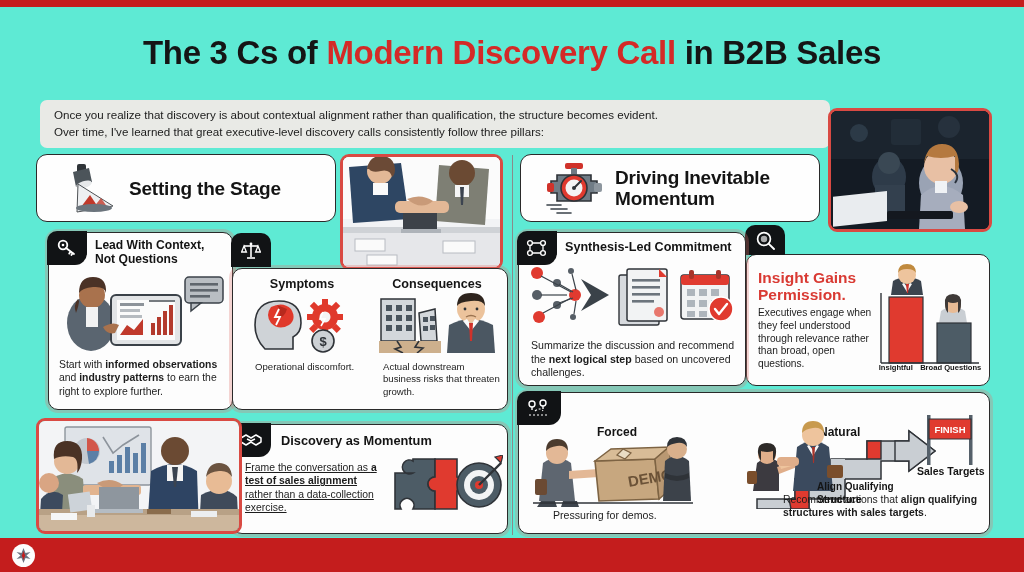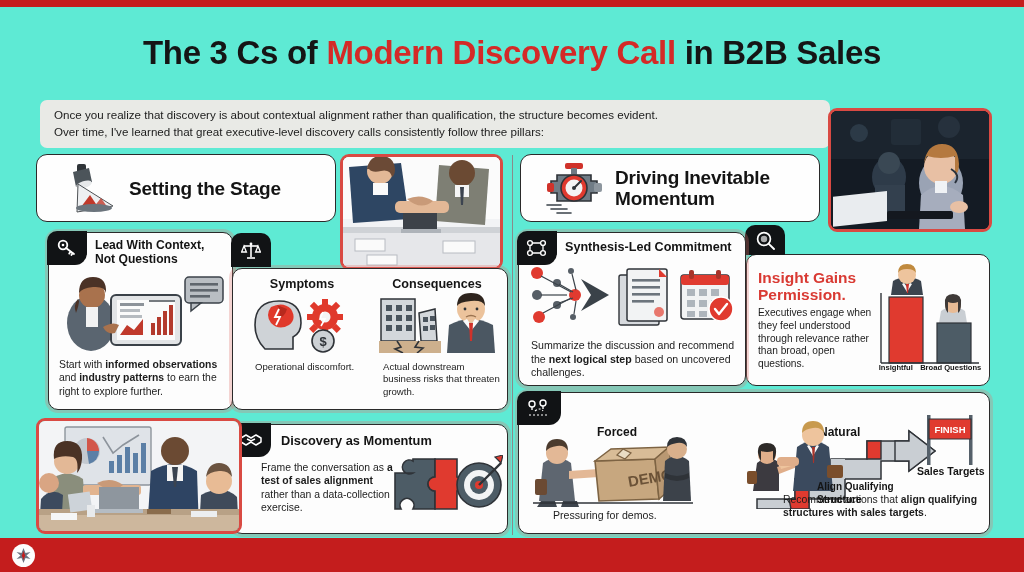--- a/index.html
+++ b/index.html
@@ -315,21 +315,21 @@
     </div>
 
     <div class="card glow" style="left:204px; top:274px; width:276px; height:110px;">
       <div class="badge">
         <svg width="22" height="16" viewBox="0 0 22 16">
           <path d="M1 6 L6 3 L11 6 L16 3 L21 6 L21 10 L16 13 L11 10 L6 13 L1 10 Z" fill="none" stroke="#fff" stroke-width="1.5" stroke-linejoin="round"></path>
           <path d="M7 7 L11 9 L15 7" stroke="#fff" stroke-width="1.4" fill="none"></path>
         </svg>
       </div>
       <div class="card-title" style="left:48px; top:8px; font-size:12.8px;">Discovery as Momentum</div>
-      <div class="card-body" style="left:28px; top:36px; width:140px;">
+      <div class="card-body" style="left:12px; top:36px; width:140px;text-decoration:underline;">
         <span>Frame the conversation as </span><b>a test of sales alignment</b><span> rather than a data-collection exercise.</span>
       </div>
       <div style="position:absolute; left:158px; top:30px;">
         <svg width="112" height="66" viewBox="0 0 112 66">
           <path d="M4 18 L22 18 A7 7 0 1 1 22 6 L22 4 L44 4 L44 22 A7 7 0 1 0 44 36 L44 54 L22 54 A7 7 0 1 0 10 54 L4 54 Z" fill="#4d5c66" stroke="#2f3338" stroke-width="1.6"></path>
           <path d="M44 4 L66 4 L66 22 A7 7 0 1 1 66 36 L66 54 L44 54 L44 36 A7 7 0 1 1 44 22 Z" fill="#e03a2f" stroke="#2f3338" stroke-width="1.6"></path>
           <circle cx="88" cy="30" r="22" fill="#4d5c66" stroke="#2f3338" stroke-width="1.6"></circle>
           <circle cx="88" cy="30" r="15" fill="#f3f4f5"></circle>
           <circle cx="88" cy="30" r="9" fill="#4d5c66"></circle>
           <circle cx="88" cy="30" r="4" fill="#e03a2f"></circle>

